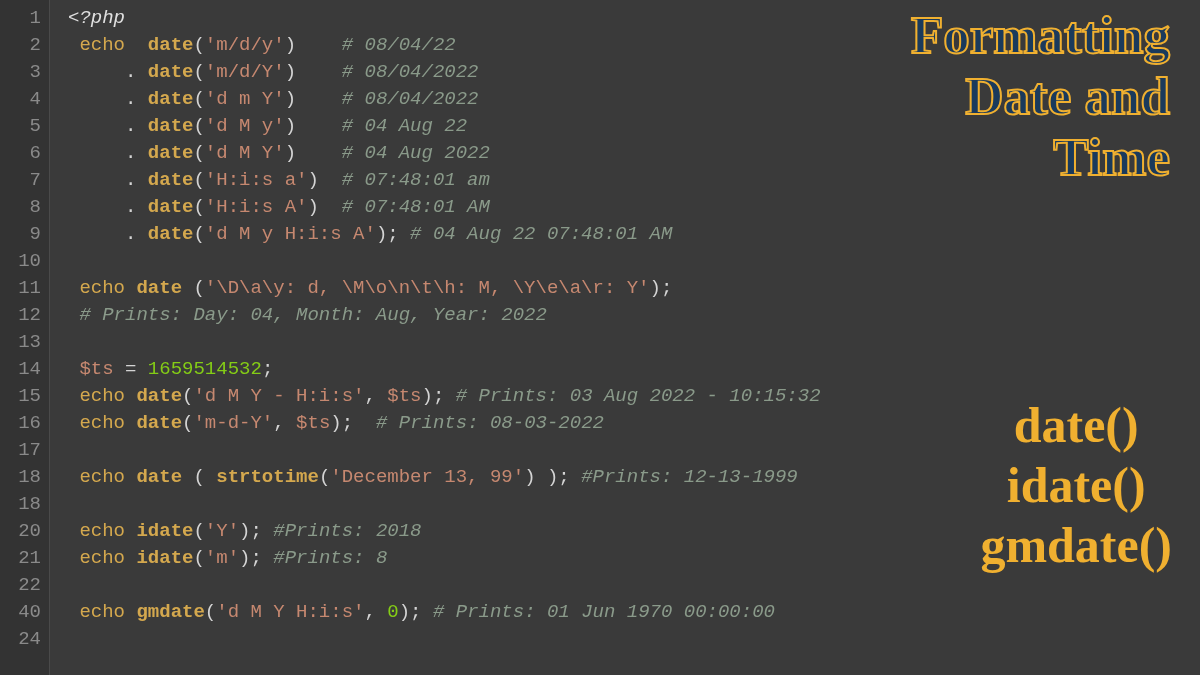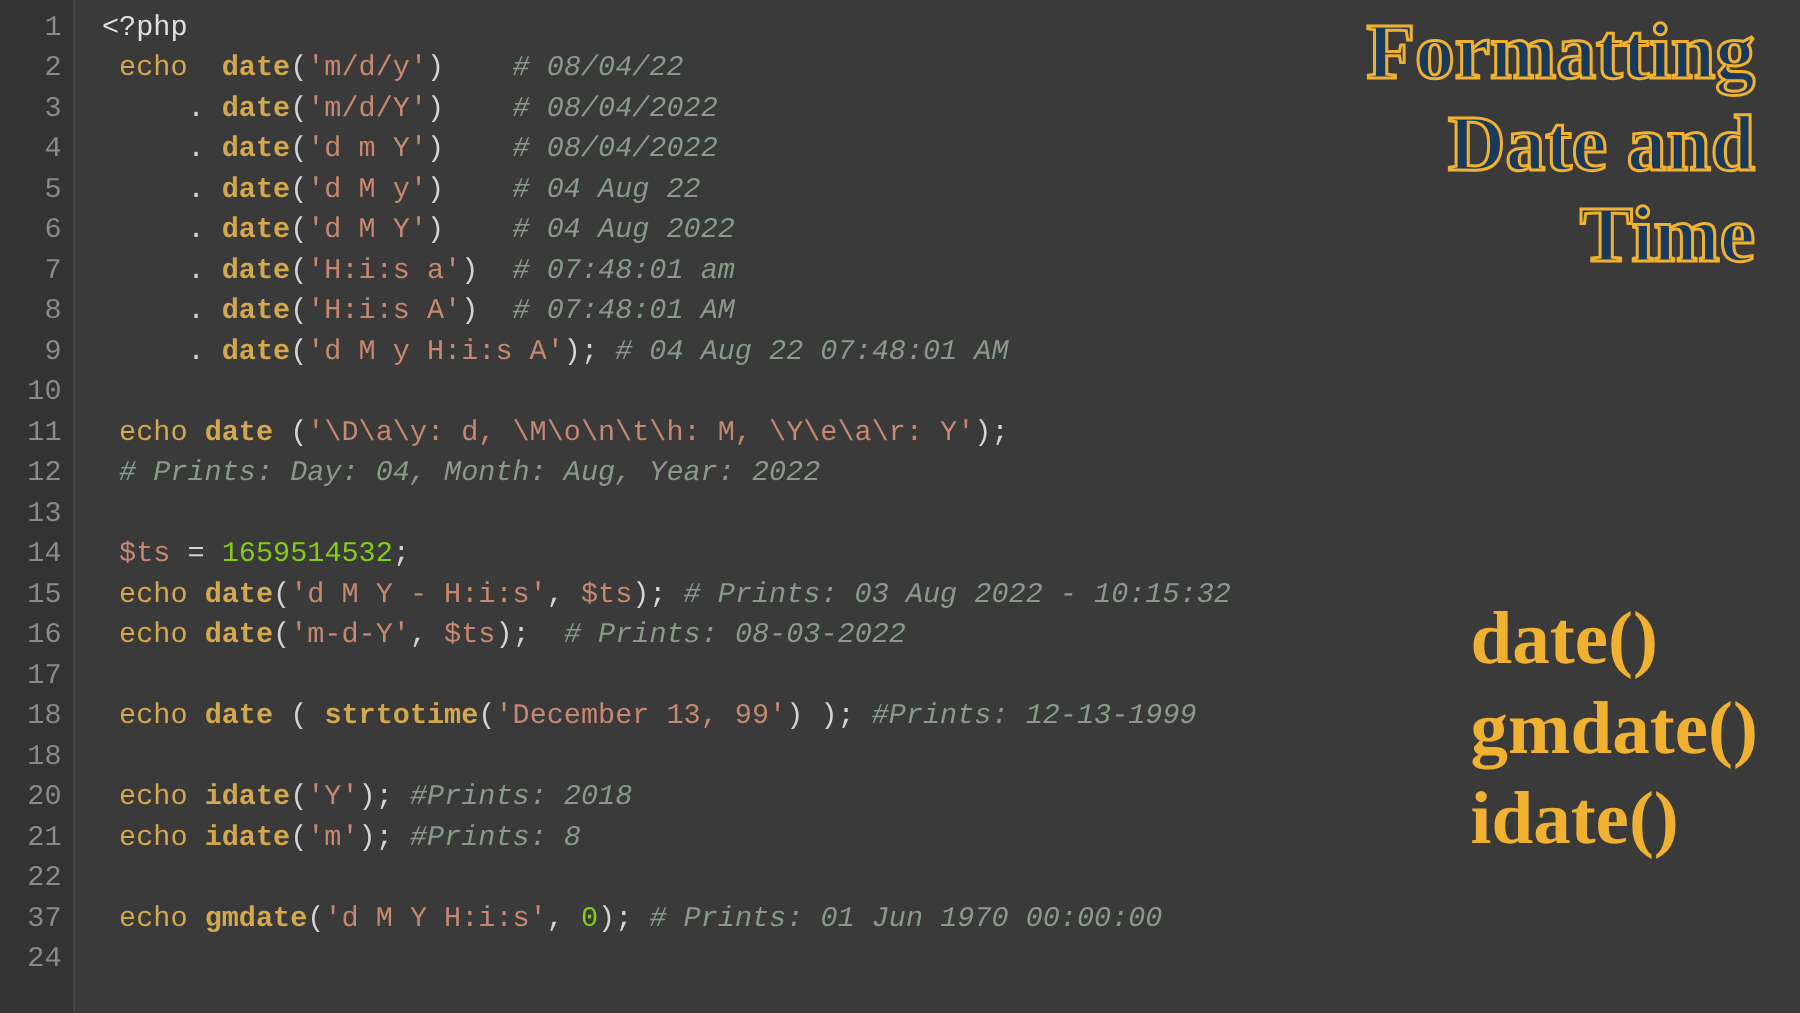--- a/index.html
+++ b/index.html
@@ -27,21 +27,21 @@
       user-select: none;
       flex-shrink: 0;
       border-right: 1px solid #4a4a4a;
     }
     .gutter .ln { height: 27px; line-height: 27px; }
     .code {
       padding: 5px 0 5px 18px;
       flex: 1;
     }
     .code .line { height: 27px; line-height: 27px; white-space: pre; }
-    .k-tag   { color: #e0e0e0; }
+    .k-tag   { color: #e0e0e0; font-style: italic; }
     .k-echo  { color: #d4a84e; font-weight: normal; }
     .k-func  { color: #d4a84e; font-weight: bold; }
     .k-str   { color: #c68870; }
     .k-punc  { color: #d4d4d4; }
     .k-dot   { color: #d4d4d4; }
     .k-cmt   { color: #8a9a8a; font-style: italic; }
     .k-var   { color: #c68870; }
     .k-num   { color: #84cc16; }
     .k-func2 { color: #d4a84e; font-weight: bold; }
 
@@ -67,21 +67,21 @@
       top: 395px;
       text-align: right;
       pointer-events: none;
     }
     .funcs div {
       font-family: Georgia, 'Times New Roman', serif;
       font-size: 50px;
       font-weight: bold;
       color: #f0b030;
       line-height: 1.2;
-      text-align: left;
+      text-align: center;
     }
   </style>
 </head>
 <body>
 
 <div class="editor">
   <div class="gutter">
     <div class="ln">1</div>
     <div class="ln">2</div>
     <div class="ln">3</div>
@@ -97,21 +97,21 @@
     <div class="ln">13</div>
     <div class="ln">14</div>
     <div class="ln">15</div>
     <div class="ln">16</div>
     <div class="ln">17</div>
     <div class="ln">18</div>
     <div class="ln">18</div>
     <div class="ln">20</div>
     <div class="ln">21</div>
     <div class="ln">22</div>
-    <div class="ln">37</div>
+    <div class="ln">40</div>
     <div class="ln">24</div>
   </div>
   <div class="code">
     <div class="line"><span class="k-tag">&lt;?php</span></div>
     <div class="line"> <span class="k-echo">echo</span>  <span class="k-func">date</span><span class="k-punc">(</span><span class="k-str">'m/d/y'</span><span class="k-punc">)</span>    <span class="k-cmt"># 08/04/22</span></div>
     <div class="line">     <span class="k-dot">.</span> <span class="k-func">date</span><span class="k-punc">(</span><span class="k-str">'m/d/Y'</span><span class="k-punc">)</span>    <span class="k-cmt"># 08/04/2022</span></div>
     <div class="line">     <span class="k-dot">.</span> <span class="k-func">date</span><span class="k-punc">(</span><span class="k-str">'d m Y'</span><span class="k-punc">)</span>    <span class="k-cmt"># 08/04/2022</span></div>
     <div class="line">     <span class="k-dot">.</span> <span class="k-func">date</span><span class="k-punc">(</span><span class="k-str">'d M y'</span><span class="k-punc">)</span>    <span class="k-cmt"># 04 Aug 22</span></div>
     <div class="line">     <span class="k-dot">.</span> <span class="k-func">date</span><span class="k-punc">(</span><span class="k-str">'d M Y'</span><span class="k-punc">)</span>    <span class="k-cmt"># 04 Aug 2022</span></div>
     <div class="line">     <span class="k-dot">.</span> <span class="k-func">date</span><span class="k-punc">(</span><span class="k-str">'H:i:s a'</span><span class="k-punc">)</span>  <span class="k-cmt"># 07:48:01 am</span></div>
@@ -136,15 +136,15 @@
 </div>
 
 <div class="title-overlay">
   <div class="big-title">Formatting</div>
   <div class="big-title">Date and</div>
   <div class="big-title">Time</div>
 </div>
 
 <div class="funcs">
   <div>date()</div>
+  <div>idate()</div>
   <div>gmdate()</div>
-  <div>idate()</div>
 </div>
 
 </body></html>

